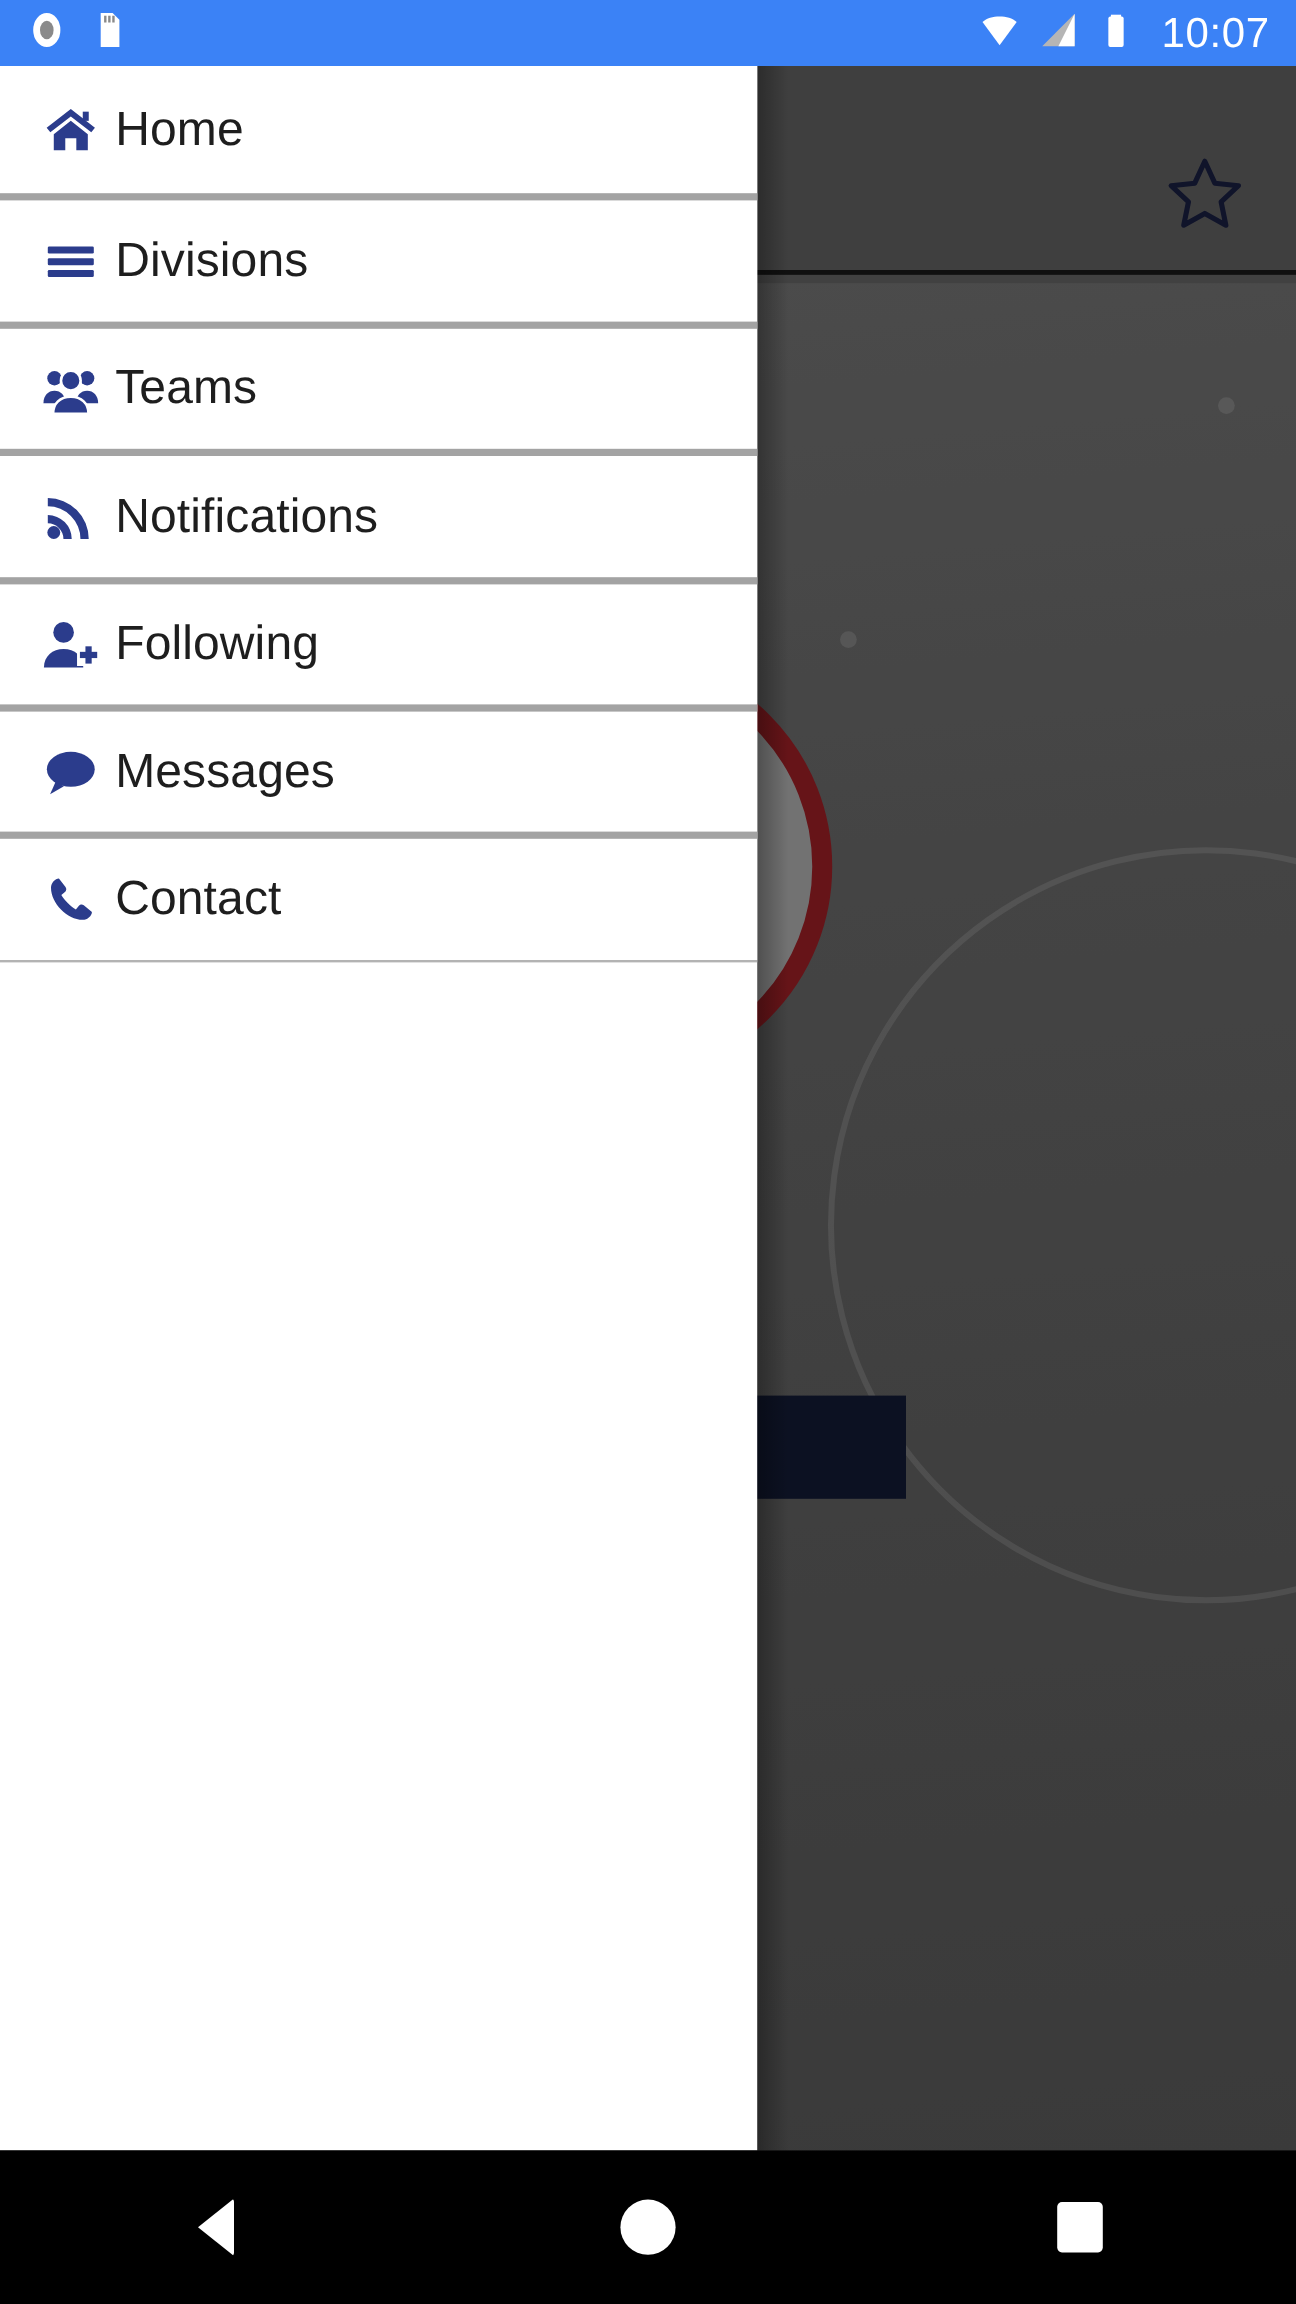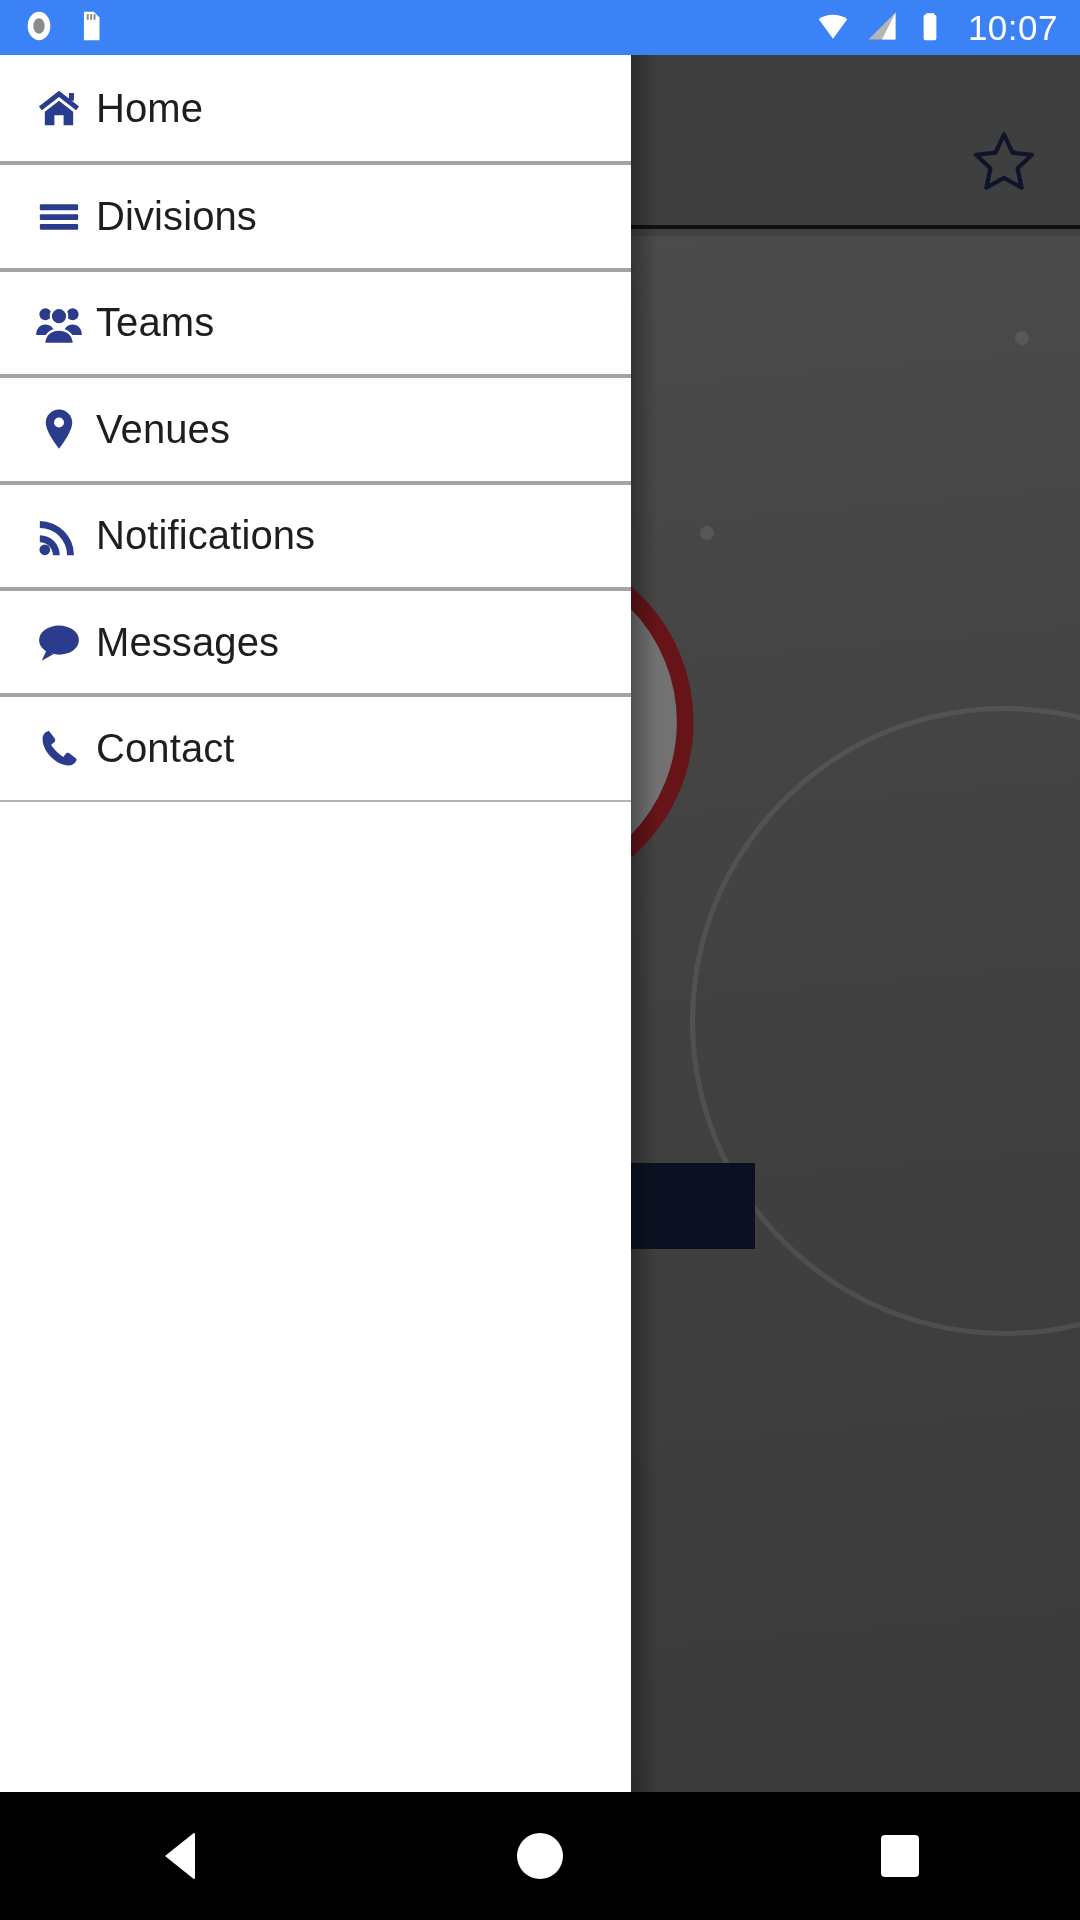--- a/index.html
+++ b/index.html
@@ -160,21 +160,21 @@
   .drawer-item {
     position: relative;
     height: 106.4px;
     display: flex;
     align-items: center;
     box-sizing: border-box;
     background: #ffffff;
     cursor: pointer;
   }
   .drawer-item + .drawer-item {
-    border-top: 4px solid #a3a3a3;
+    border-top: 6px solid #a3a3a3;
   }
   .drawer-item .icon-slot {
     width: 74px;
     min-width: 74px;
     margin-left: 22px;
     display: flex;
     align-items: center;
     justify-content: center;
   }
   .drawer-item .item-label {
@@ -342,41 +342,44 @@
           <circle cx="18.8" cy="7.6" r="3" fill="#2b3c8c"></circle>
           <path d="M0.6 18 c0-3.2 2-5.2 4.6-5.2 c2.6 0 4.6 2 4.6 5.2 Z" fill="#2b3c8c"></path>
           <path d="M14.2 18 c0-3.2 2-5.2 4.6-5.2 c2.6 0 4.6 2 4.6 5.2 Z" fill="#2b3c8c"></path>
           <circle cx="12" cy="8.6" r="4.1" fill="#2b3c8c" stroke="#ffffff" stroke-width="1.1"></circle>
           <path d="M4.6 22.4 c0-4.3 3-7.1 7.4-7.1 c4.4 0 7.4 2.8 7.4 7.1 Z" fill="#2b3c8c" stroke="#ffffff" stroke-width="1.1"></path>
         </svg>
       </span>
       <span class="item-label">Teams</span>
     </div>
 
-    <div class="drawer-item">
-      <span class="icon-slot">
-        <svg viewBox="0 0 24 24" width="46" height="46" aria-hidden="true">
-          <path d="M12 1.8 C8.2 1.8 5.1 4.9 5.1 8.7 C5.1 13.7 12 22.2 12 22.2 C12 22.2 18.9 13.7 18.9 8.7 C18.9 4.9 15.8 1.8 12 1.8 Z" fill="#2b3c8c"></path>
-          <circle cx="12" cy="8.6" r="2.6" fill="#ffffff"></circle>
-        </svg>
-      </span>
-      <span class="item-label">Venues</span>
-    </div>
 
     <div class="drawer-item">
       <span class="icon-slot">
         <svg viewBox="0 0 24 24" width="46" height="46" aria-hidden="true">
           <circle cx="4.6" cy="19.2" r="2.8" fill="#2b3c8c"></circle>
           <path d="M2 11.6 a10.4 10.4 0 0 1 10.4 10.4 h-3.6 A6.8 6.8 0 0 0 2 15.2 Z" fill="#2b3c8c"></path>
           <path d="M2 4.2 a17.8 17.8 0 0 1 17.8 17.8 h-3.6 A14.2 14.2 0 0 0 2 7.8 Z" fill="#2b3c8c"></path>
         </svg>
       </span>
       <span class="item-label">Notifications</span>
     </div>
 
+    <div class="drawer-item">
+      <span class="icon-slot">
+        <svg viewBox="0 0 24 24" width="48" height="48" aria-hidden="true">
+          <circle cx="9" cy="7" r="4.3" fill="#2b3c8c"></circle>
+          <path d="M0.8 21.6 c0-4.7 3.6-7.7 8.2-7.7 c4.6 0 8.2 3 8.2 7.7 Z" fill="#2b3c8c"></path>
+          <rect x="14.6" y="11.6" width="9.4" height="9.4" fill="#ffffff"></rect>
+          <rect x="18.1" y="12.8" width="2.6" height="7.2" fill="#2b3c8c"></rect>
+          <rect x="15.8" y="15.1" width="7.2" height="2.6" fill="#2b3c8c"></rect>
+        </svg>
+      </span>
+      <span class="item-label">Following</span>
+    </div>
 
     <div class="drawer-item">
       <span class="icon-slot">
         <svg viewBox="0 0 24 24" width="46" height="46" aria-hidden="true">
           <ellipse cx="12" cy="11" rx="10.4" ry="7.6" fill="#2b3c8c"></ellipse>
           <path d="M5.4 16.4 L3 21.8 L9 18.4 Z" fill="#2b3c8c"></path>
         </svg>
       </span>
       <span class="item-label">Messages</span>
     </div>

